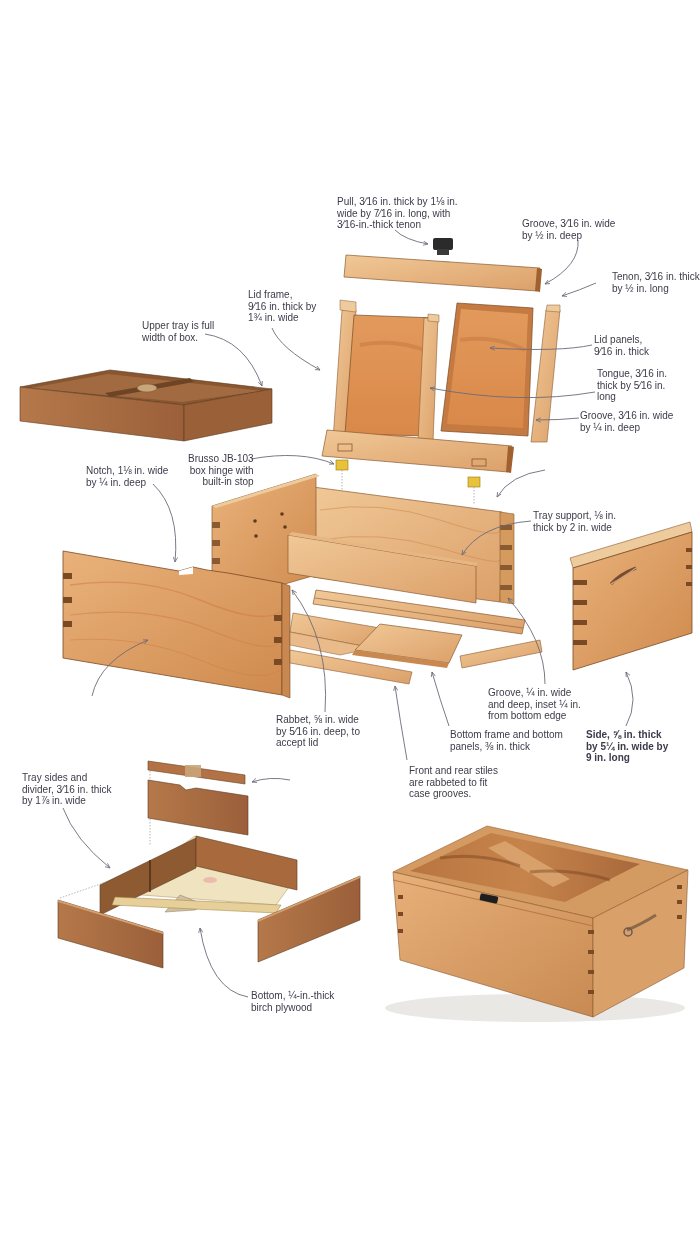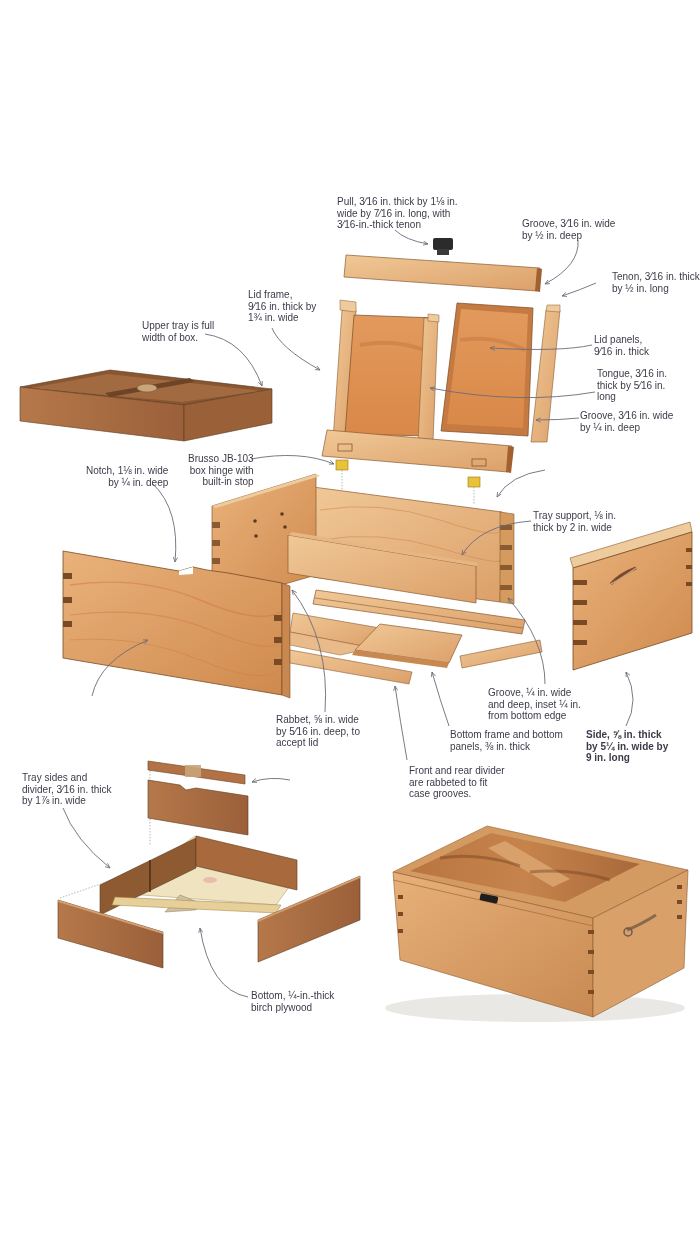--- a/index.html
+++ b/index.html
@@ -262,36 +262,36 @@
 <div class="label" style="left:594px;top:334px;">Lid panels,
 9⁄16 in. thick</div>
 <div class="label" style="left:597px;top:368px;">Tongue, 3⁄16 in.
 thick by 5⁄16 in.
 long</div>
 <div class="label" style="left:580px;top:410px;">Groove, 3⁄16 in. wide
 by ¼ in. deep</div>
 <div class="label" style="left:188px;top:453px;text-align:right;">Brusso JB-103
 box hinge with
 built-in stop</div>
-<div class="label" style="left:86px;top:465px;text-align:right;">Notch, 1⅛ in. wide
+<div class="label" style="left:86px;top:465px;">Notch, 1⅛ in. wide
 by ¼ in. deep</div>
 <div class="label" style="left:533px;top:510px;">Tray support, ⅛ in.
 thick by 2 in. wide</div>
 <div class="label" style="left:276px;top:714px;">Rabbet, ⅝ in. wide
 by 5⁄16 in. deep, to
 accept lid</div>
 <div class="label" style="left:488px;top:687px;">Groove, ¼ in. wide
 and deep, inset ¼ in.
 from bottom edge</div>
 <div class="label" style="left:450px;top:729px;">Bottom frame and bottom
 panels, ⅜ in. thick</div>
 <div class="label" style="left:586px;top:729px;font-weight:bold;">Side, ⅝ in. thick
 by 5¼ in. wide by
 9 in. long</div>
-<div class="label note" style="left:409px;top:765px;">Front and rear divider
+<div class="label note" style="left:409px;top:765px;">Front and rear stiles
 are rabbeted to fit
 case grooves.</div>
 <div class="label" style="left:22px;top:772px;">Tray sides and
 divider, 3⁄16 in. thick
 by 1⅞ in. wide</div>
 <div class="label" style="left:251px;top:990px;">Bottom, ¼-in.-thick
 birch plywood</div>
 </div>
 
 </body></html>

